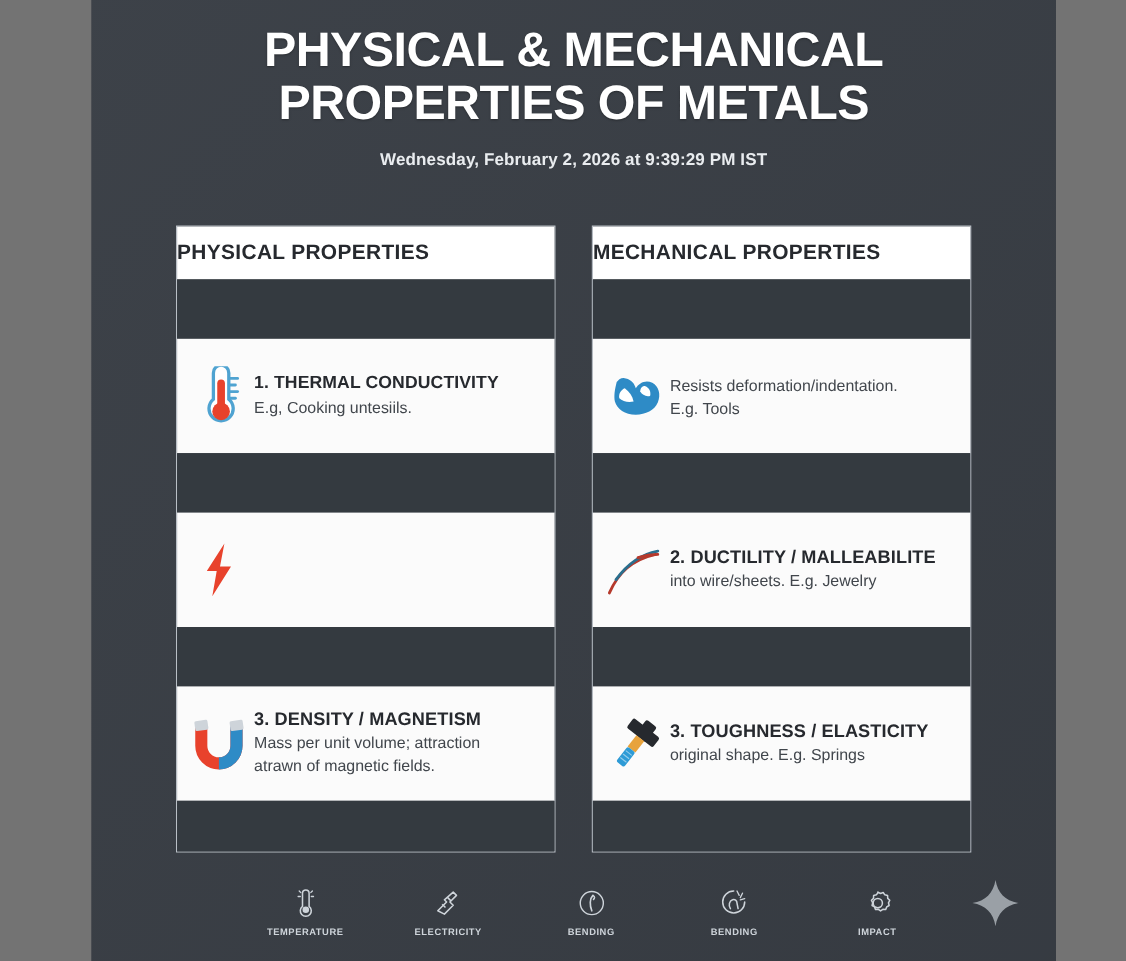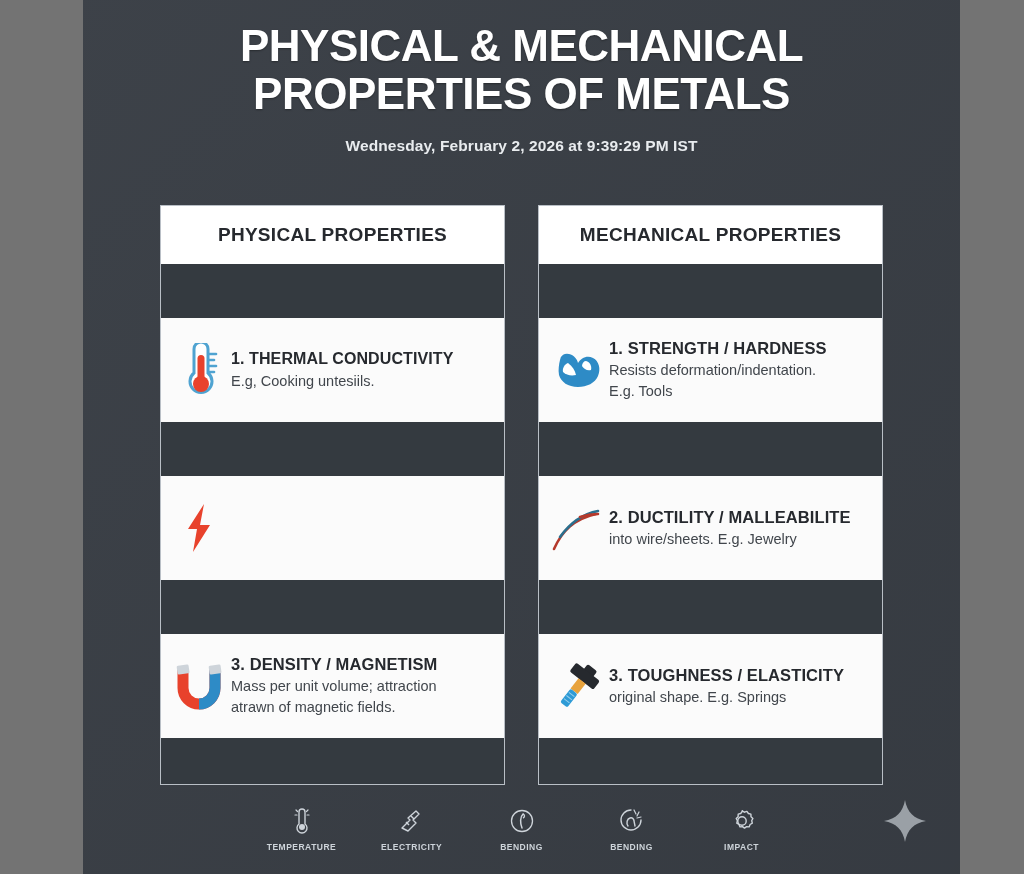--- a/index.html
+++ b/index.html
@@ -69,24 +69,23 @@
   .panel {
     width: 345px;
     border: 1.5px solid #b9bfc6;
     background: #393e45;
     box-sizing: border-box;
     display: flex;
     flex-direction: column;
   }
   .panel-header {
     background: #ffffff;
-    height: 58px;
+    height: 48px;
     display: flex;
     align-items: center;
-    justify-content: center;
   }
   .panel-header-text {
     color: #26292e;
     font-weight: bold;
     font-size: 19px;
     letter-spacing: 0.3px;
     text-transform: uppercase;
   }
   .gap {
     height: 54px;
@@ -130,25 +129,25 @@
     margin-top: 3px;
   }
 
   
   .card.wide-title .card-title { font-size: 16px; }
 
   
   .icon-strip {
     position: absolute;
     bottom: 22px;
-    left: 0;
+    left: 16px;
     width: 877px;
     display: flex;
     justify-content: center;
-    gap: 18px;
+    gap: 38px;
   }
   .strip-item {
     width: 92px;
     text-align: center;
     color: #ced4da;
   }
   .strip-glyph {
     height: 34px;
     display: flex;
     align-items: center;
@@ -248,21 +247,20 @@
 
         <div class="card">
           <div class="card-icon">
             <svg width="48" height="46" viewBox="0 0 48 46">
               <path d="M7 13 a7 7 0 0 1 9 -6 c5 1 8 5 9 9 c3 -5 9 -8 15 -5 c6 3 8 11 5 18 c-3 7 -11 11 -20 11 c-10 0 -17 -5 -19 -12 c-1 -5 0 -11 1 -15 z" fill="#2e8bc6"></path>
               <path d="M15 16 c4 3 7 7 8 12 c-5 1 -10 0 -13 -3 c-1 -4 2 -8 5 -9 z" fill="#ffffff"></path>
               <path d="M33 14 c4 1 6 5 5 9 c-4 1 -7 -1 -9 -4 c0 -3 2 -5 4 -5 z" fill="#ffffff"></path>
             </svg>
           </div>
           <div class="card-body">
-            <div class="card-title">1. STRENGTH / HARDNESS</div>
             <div class="card-desc">Resists deformation/indentation.</div>
             <div class="card-desc">E.g. Tools</div>
           </div>
         </div>
 
         <div class="gap small"></div>
 
         <div class="card">
           <div class="card-icon">
             <svg width="54" height="50" viewBox="0 0 54 50">

